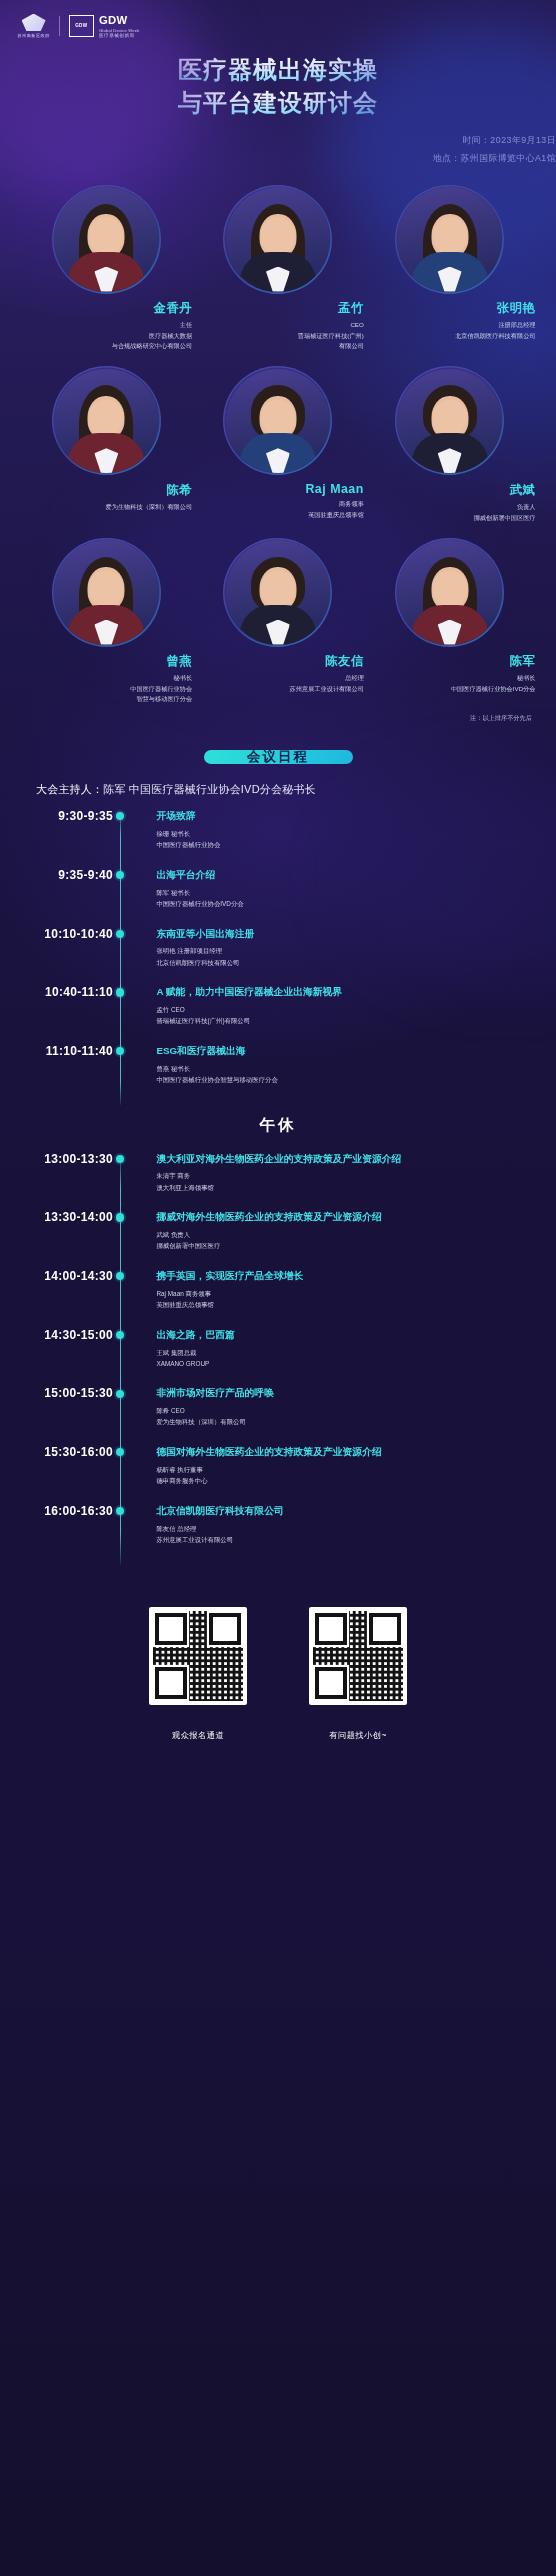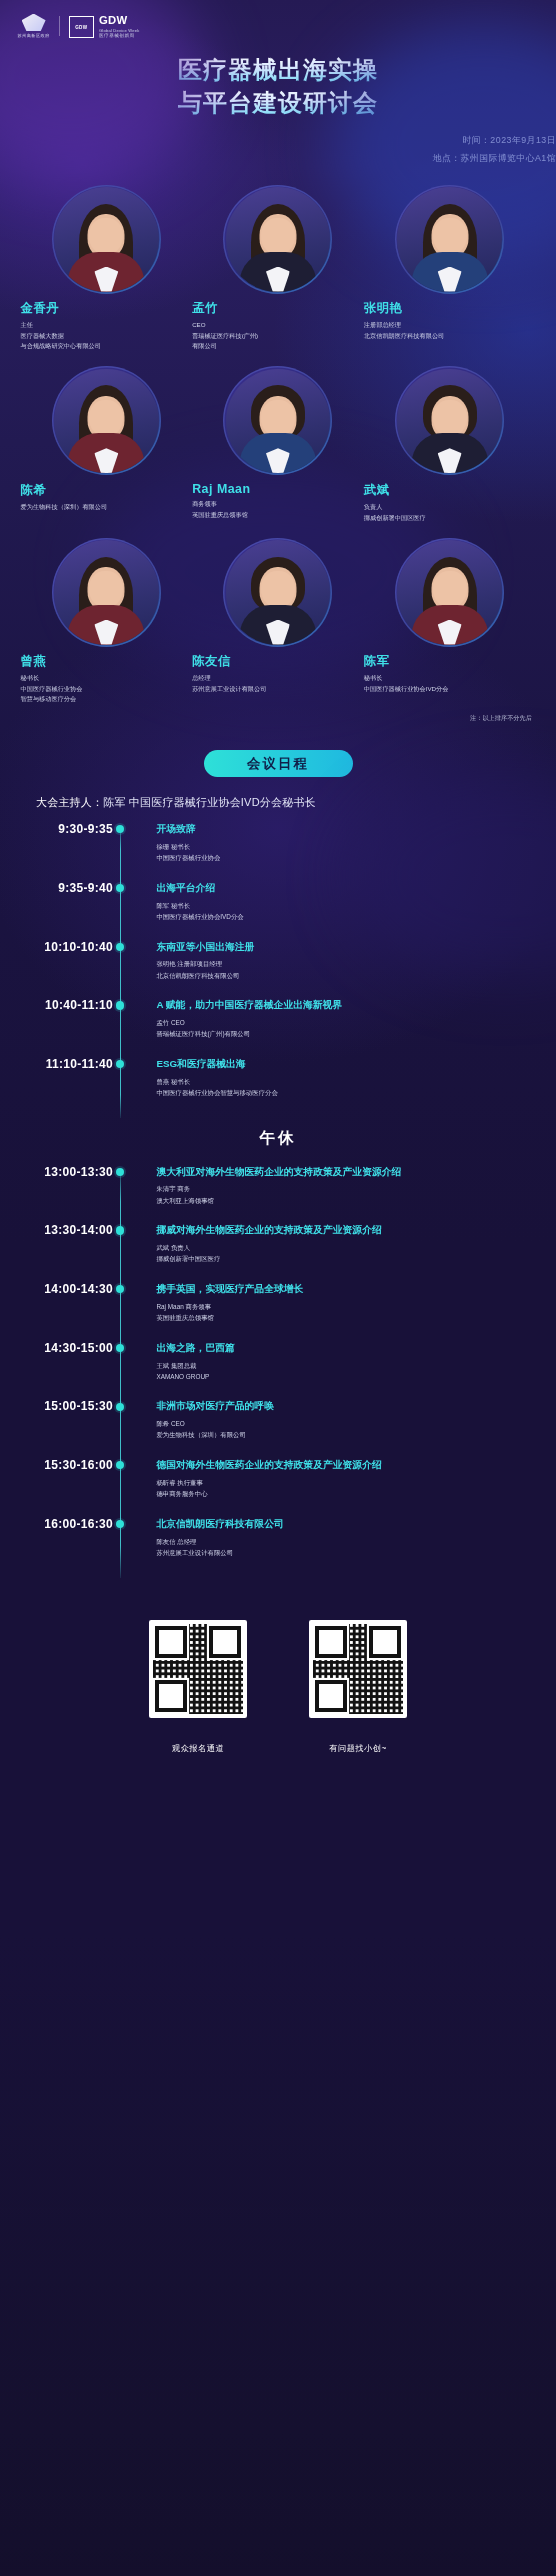--- a/index.html
+++ b/index.html
@@ -37,21 +37,21 @@
   .logo-cn{display:flex;flex-direction:column;align-items:center;gap:2.1px;}
   .logo-cn .mark{
     width:24px;height:17.5px;
     background:
       linear-gradient(135deg,#ffffff 0%,#cfd6ff 100%);
     clip-path:polygon(50% 0%,100% 38%,80% 100%,20% 100%,0% 38%);
     opacity:.92;
   }
   .logo-cn .txt{font-size:4.1px;letter-spacing:0.5px;color:#d7d9ef;white-space:nowrap;}
   .logo-div{width:0.5px;height:20.6px;background:rgba(255,255,255,.35);}
-  .logo-gdw{display:flex;align-items:flex-end;gap:5.2px;}
+  .logo-gdw{display:flex;align-items:center;gap:5.2px;}
   .gdw-box{
     width:23px;height:20.6px;border:1px solid #fff;display:flex;align-items:center;justify-content:center;
   }
   .gdw-box span{font-size:4.6px;font-weight:bold;letter-spacing:0.3px;}
   .gdw-txt{line-height:1.25;}
   .gdw-txt .g1{font-size:11.3px;font-weight:bold;letter-spacing:0.3px;}
   .gdw-txt .g2{font-size:4.1px;color:#cfd3e8;letter-spacing:0.2px;}
   .gdw-txt .g3{font-size:4.6px;color:#cfd3e8;letter-spacing:0.5px;}
 
   .title-wrap{text-align:center;margin-top:14.4px;}
@@ -65,21 +65,21 @@
 
   
   .speakers{
     position:relative;
     margin:17.5px auto 0;
     width:515px;
     display:grid;
     grid-template-columns:repeat(3,1fr);
     row-gap:14.4px;
   }
-  .sp{position:relative;text-align:left;}
+  .sp{position:relative;text-align:right;}
   .photo-wrap{
     position:relative;width:109px;height:109px;margin:0 auto;
   }
   .photo-bg{
     position:absolute;inset:0;border-radius:50%;
     background:linear-gradient(150deg,#3b2f8f 0%,#2b2a7a 55%,#1d5fa0 100%);
     box-shadow:0 0 0 1.5px rgba(120,150,255,.25) inset;
   }
   .photo{
     position:absolute;inset:2.1px;border-radius:50%;
@@ -119,21 +119,21 @@
   .sp-name{
     margin-top:6.2px;font-size:12.4px;font-weight:bold;color:#3fe0e8;letter-spacing:0.5px;
   }
   .sp-lines{margin-top:3.6px;font-size:6.2px;color:#cfd3e8;line-height:1.7;}
   .note{
     width:515px;margin:9.3px auto 0;text-align:right;font-size:6.2px;color:#b9bdd6;padding-right:7.2px;
   }
 
   
   .agenda-head{
-    margin:27px auto 16px;width:149px;height:27px;border-radius:13.4px;
+    margin:27px auto 16px;width:149px;height:14px;border-radius:13.4px;
     background:linear-gradient(90deg,#2ee0d8 0%,#1fb9e0 100%);
     display:flex;align-items:center;justify-content:center;
     font-size:13.4px;font-weight:bold;color:#10204a;letter-spacing:2.1px;
   }
   .host{
     margin:17.5px auto 0;width:484px;font-size:11px;color:#e3e6f7;letter-spacing:0.2px;
   }
   .host .h-label{color:#ffffff;}
   
   .timeline{

